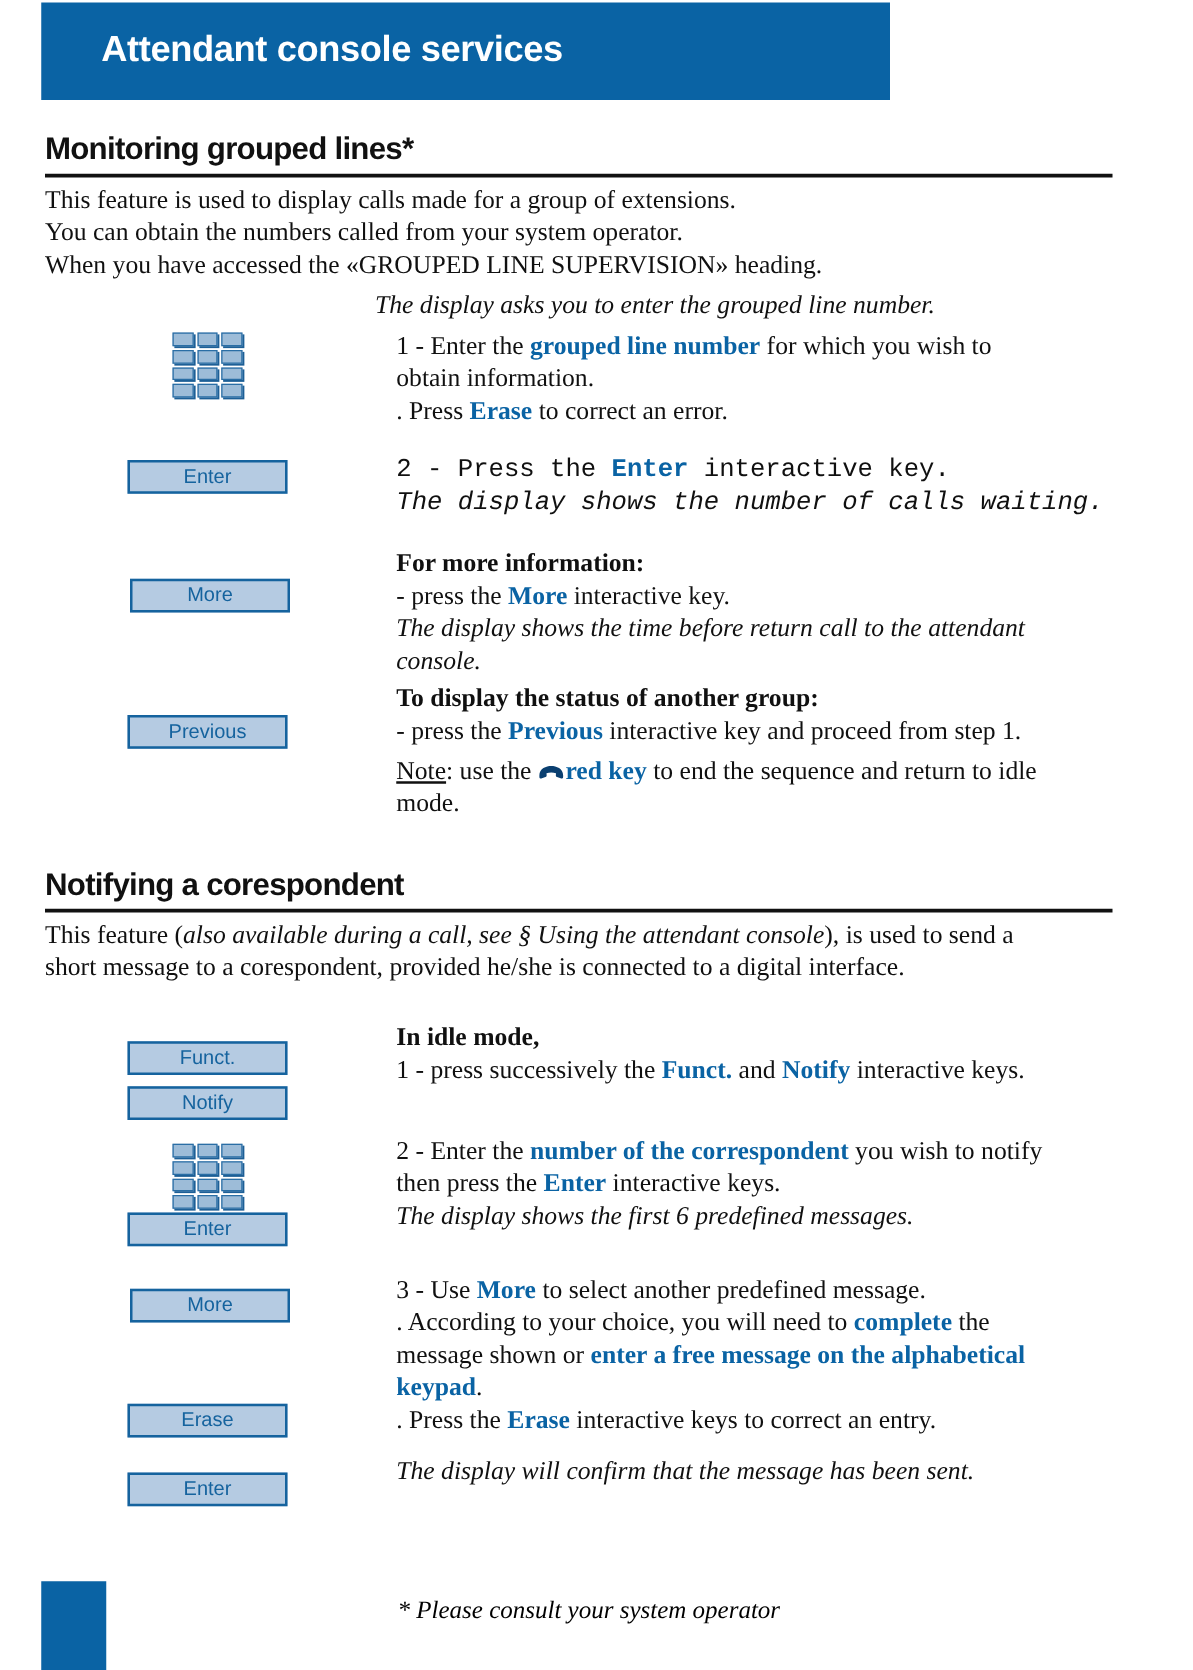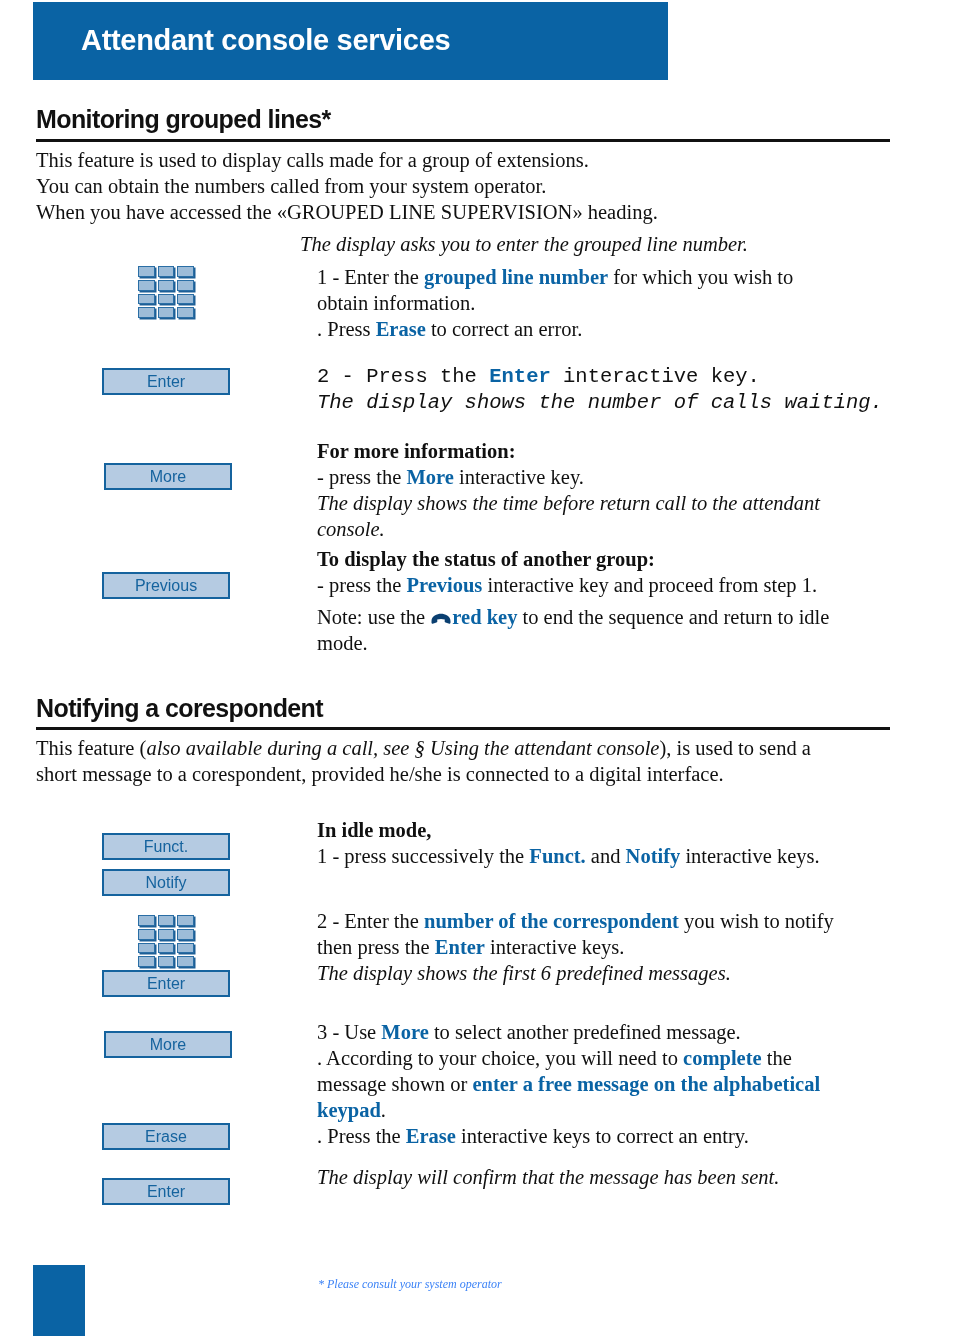--- a/index.html
+++ b/index.html
@@ -17,20 +17,21 @@
   }
 
   
   #header-banner {
     position: absolute;
     left: 33px;
     top: 2px;
     width: 635px;
     height: 78px;
     background: #0a63a4;
+    padding-left: 44px;
   }
   #header-title {
     position: absolute;
     left: 48px;
     top: 22px;
     font-family: "Liberation Sans", "DejaVu Sans", sans-serif;
     font-weight: bold;
     font-size: 29px;
     letter-spacing: -0.3px;
     color: #ffffff;
@@ -57,21 +58,21 @@
   
   .body-text {
     position: absolute;
     font-size: 20.5px;
     line-height: 26px;
     color: #101010;
   }
   .italic { font-style: italic; }
   .bold   { font-weight: bold; }
   .blue   { color: #0a63a4; font-weight: bold; }
-  .underline { }
+  .underline { text-decoration: underline; }
 
   
   .key-button {
     position: absolute;
     width: 128px;
     height: 27px;
     background: #b5cbe2;
     border: 2px solid #15639e;
     box-sizing: border-box;
     font-family: "Liberation Sans", "DejaVu Sans", sans-serif;
@@ -126,22 +127,22 @@
     font-family: "Liberation Sans", "DejaVu Sans", sans-serif;
     font-size: 19px;
     color: #ffffff;
     margin-left: 40px;
   }
   #footnote {
     position: absolute;
     left: 318px;
     top: 1277px;
     font-style: italic;
-    font-size: 12px;
-    color: #3b82f6;
+    font-size: 20px;
+    color: #000000;
     white-space: nowrap;
   }
 </style>
 </head>
 <body>
 
 <div id="header-banner">
   <div id="header-title">Attendant console services</div>
 </div>
 

